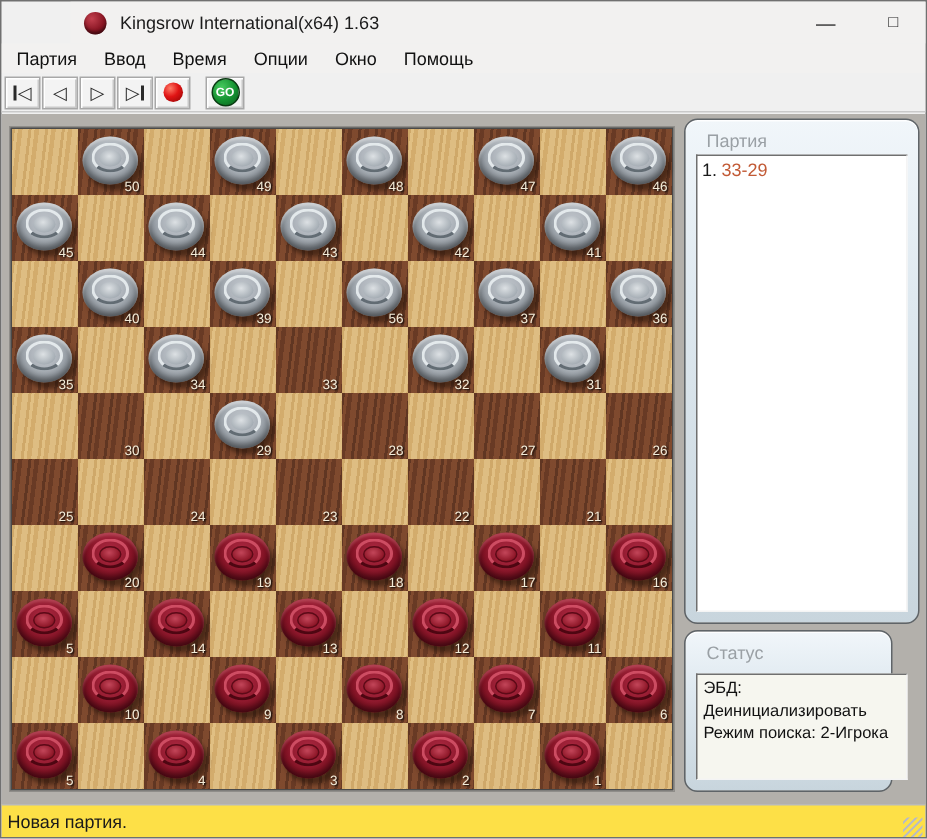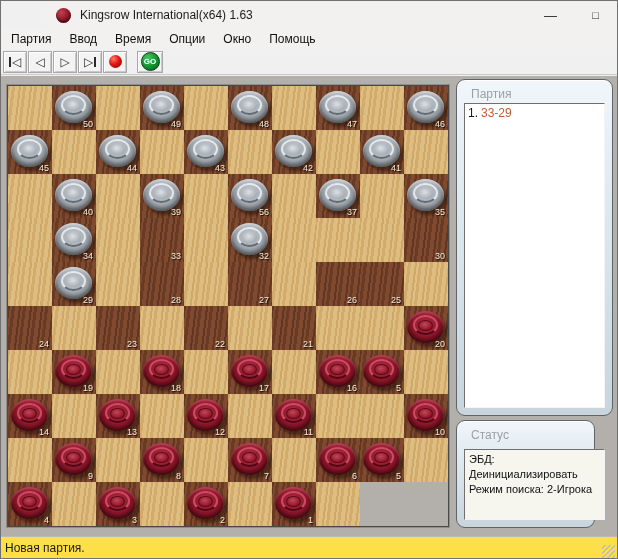--- a/index.html
+++ b/index.html
@@ -214,37 +214,45 @@
           <span class="sqnum">56</span>
         </div>
         <div class="square light"></div>
         <div class="square dark">
           <div class="piece white"></div>
           <span class="sqnum">37</span>
         </div>
         <div class="square light"></div>
         <div class="square dark">
           <div class="piece white"></div>
+          <span class="sqnum">36</span>
+        </div>
+        <div class="square dark">
+          <div class="piece white"></div>
           <span class="sqnum">35</span>
         </div>
         <div class="square light"></div>
         <div class="square dark">
           <div class="piece white"></div>
           <span class="sqnum">34</span>
         </div>
         <div class="square light"></div>
         <div class="square dark">
           <span class="sqnum">33</span>
         </div>
         <div class="square light"></div>
         <div class="square dark">
           <div class="piece white"></div>
           <span class="sqnum">32</span>
         </div>
         <div class="square light"></div>
+        <div class="square dark">
+          <div class="piece white"></div>
+          <span class="sqnum">31</span>
+        </div>
         <div class="square light"></div>
         <div class="square light"></div>
         <div class="square dark">
           <span class="sqnum">30</span>
         </div>
         <div class="square light"></div>
         <div class="square dark">
           <div class="piece white"></div>
           <span class="sqnum">29</span>
         </div>

